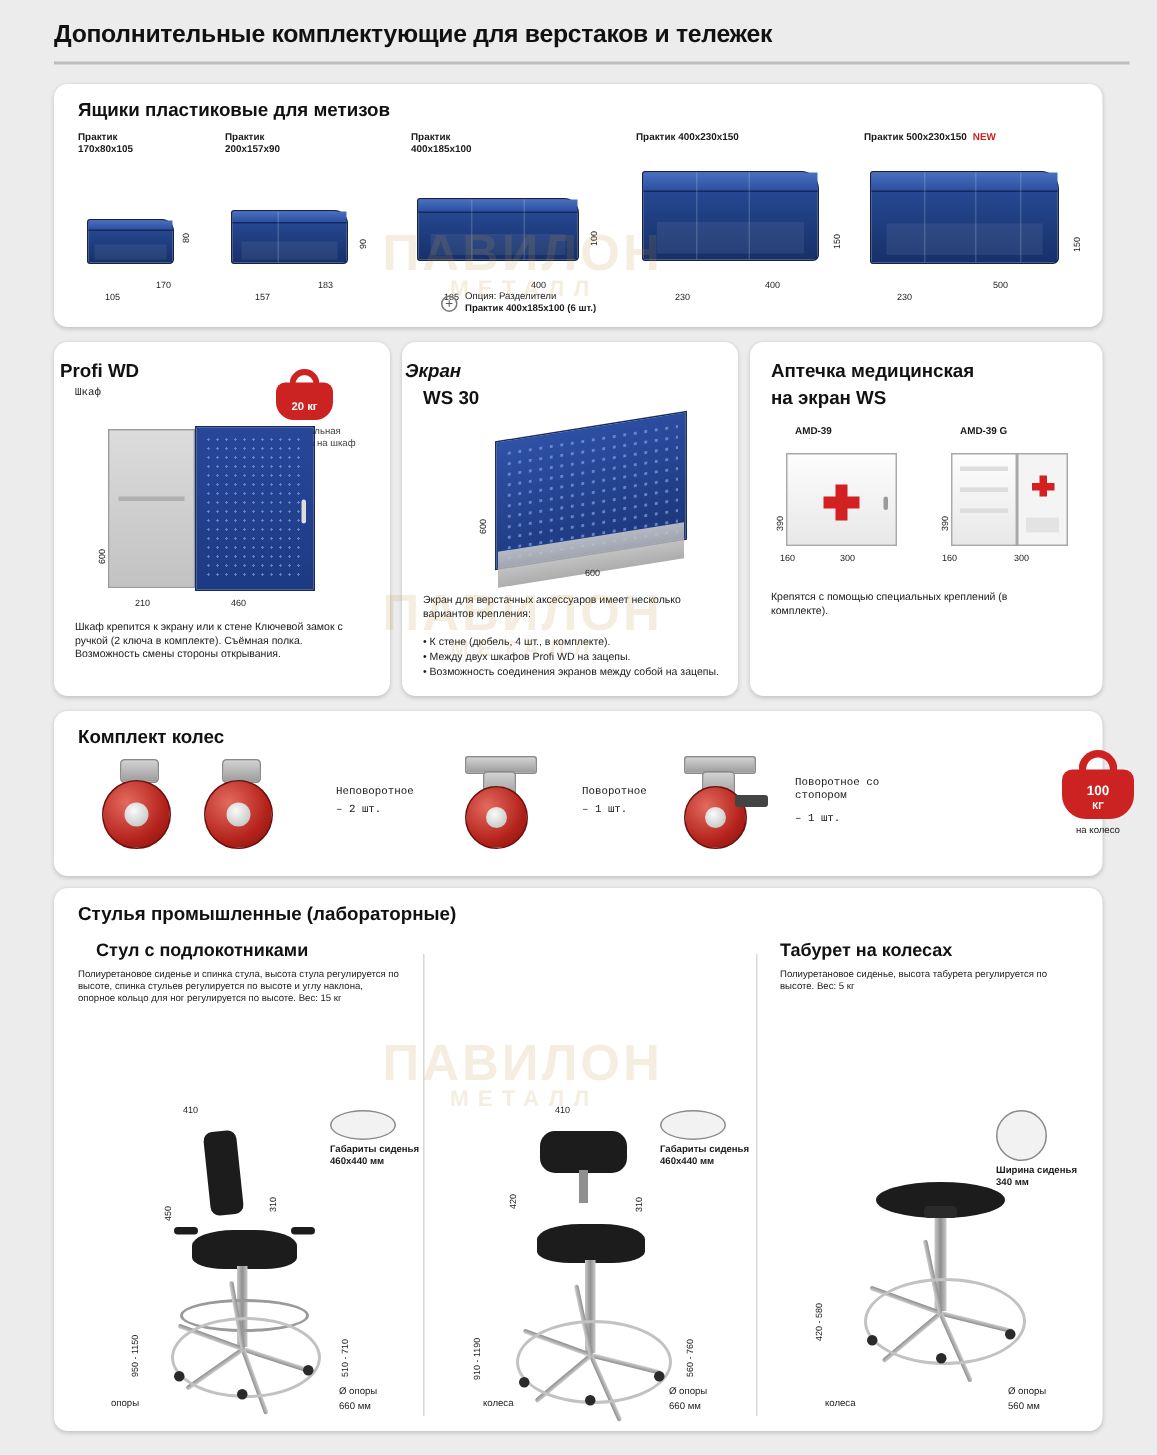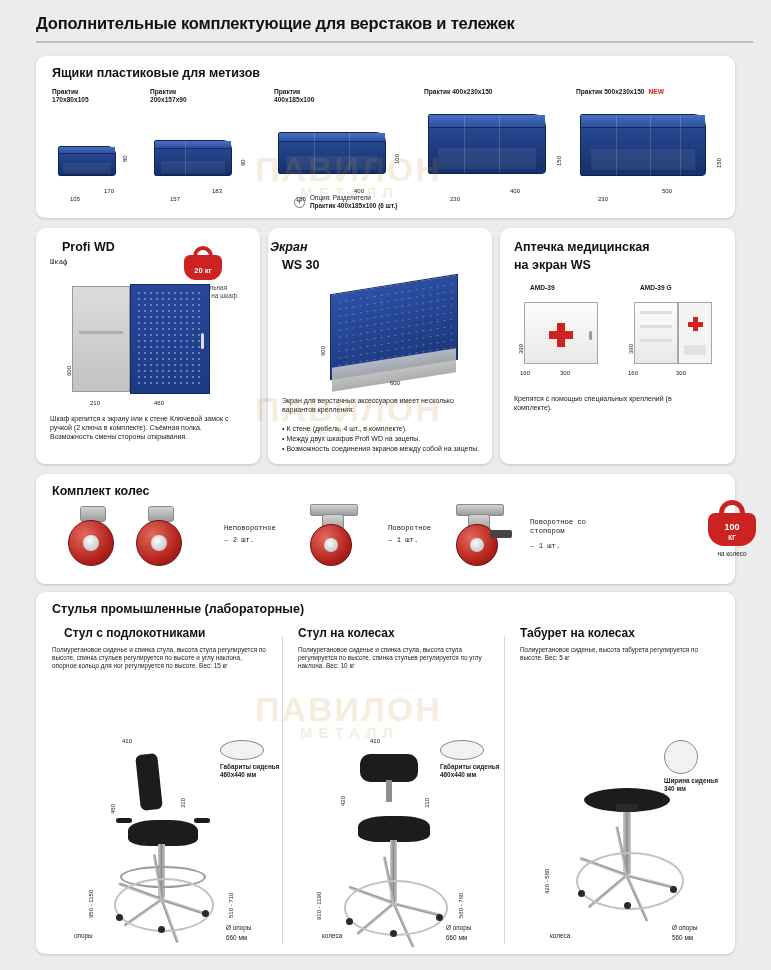--- a/index.html
+++ b/index.html
@@ -222,21 +222,21 @@
     <div class="opt">
       <div class="plus">+</div>
       <div>
         <div class="xs">Опция: Разделители</div>
         <div class="xs bold">Практик 400х185х100 (6 шт.)</div>
       </div>
     </div>
   </div>
 
   <div class="card" id="profi">
-    <div style="position:absolute;left:26px;top:12px;" class="card-title">Profi WD</div>
+    <div style="position:absolute;left:4px;top:12px;" class="card-title">Profi WD</div>
     <div style="position:absolute;left:14px;top:30px;" class="sm">Шкаф</div>
 
     <div class="kb" style="left:148px;top:18px;">
       <div class="handle"></div>
         <div class="bell"></div>
       <div class="txt">20 кг</div>
     </div>
     <div class="xs" style="position:absolute;left:148px;top:56px;width:64px;color:#444;">максимальная нагрузка на шкаф</div>
 
     <div class="cab-body" style="left:36px;top:58px;width:58px;height:106px;">
@@ -386,24 +386,20 @@
 
     <div class="ellipse-note" style="left:184px;top:148px;">
       <div class="ell"></div>
       <div class="xs bold" style="margin-top:3px;width:68px;">Габариты сиденья</div>
       <div class="xs bold">460х440 мм</div>
     </div>
     <div class="xs" style="position:absolute;left:38px;top:340px;">опоры</div>
     <div class="xs" style="position:absolute;left:190px;top:332px;">Ø опоры</div>
     <div class="xs" style="position:absolute;left:190px;top:342px;">660 мм</div>
 
-    <div class="chair-col" style="left:262px;width:200px;top:34px;">
-      <div class="card-title" style="font-size:12px;">Стул на колесах</div>
-      <div class="xs" style="margin-top:6px;width:196px;">Полиуретановое сиденье и спинка стула, высота стула регулируется по высоте, спинка стульев регулируется по углу наклона. Вес: 10 кг</div>
-    </div>
 
     <div style="position:absolute;left:258px;top:146px;width:210px;height:200px;">
       <div class="back" style="left:66px;top:16px;width:58px;height:28px;border-radius:10px;"></div>
       <div style="position:absolute;left:92px;top:42px;width:6px;height:22px;background:#8f8f8f;"></div>
       <div class="seat" style="left:64px;top:78px;width:72px;height:26px;"></div>
       <div class="post" style="left:96px;top:102px;width:7px;height:62px;"></div>
       <div class="base-leg" style="left:100px;top:164px;width:48px;transform:rotate(14deg);"></div>
       <div class="base-leg" style="left:100px;top:164px;width:48px;transform:rotate(66deg);"></div>
       <div class="base-leg" style="left:100px;top:164px;width:48px;transform:rotate(140deg);"></div>
       <div class="base-leg" style="left:100px;top:164px;width:48px;transform:rotate(200deg);"></div>

